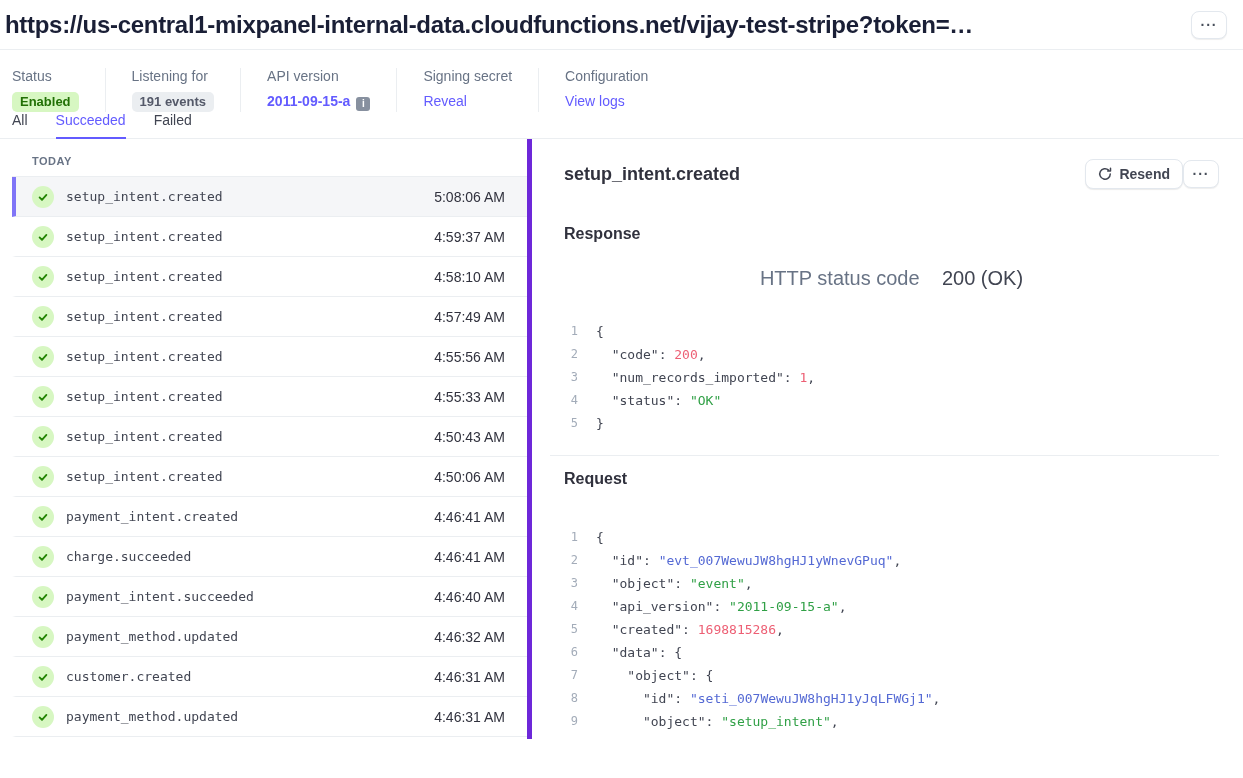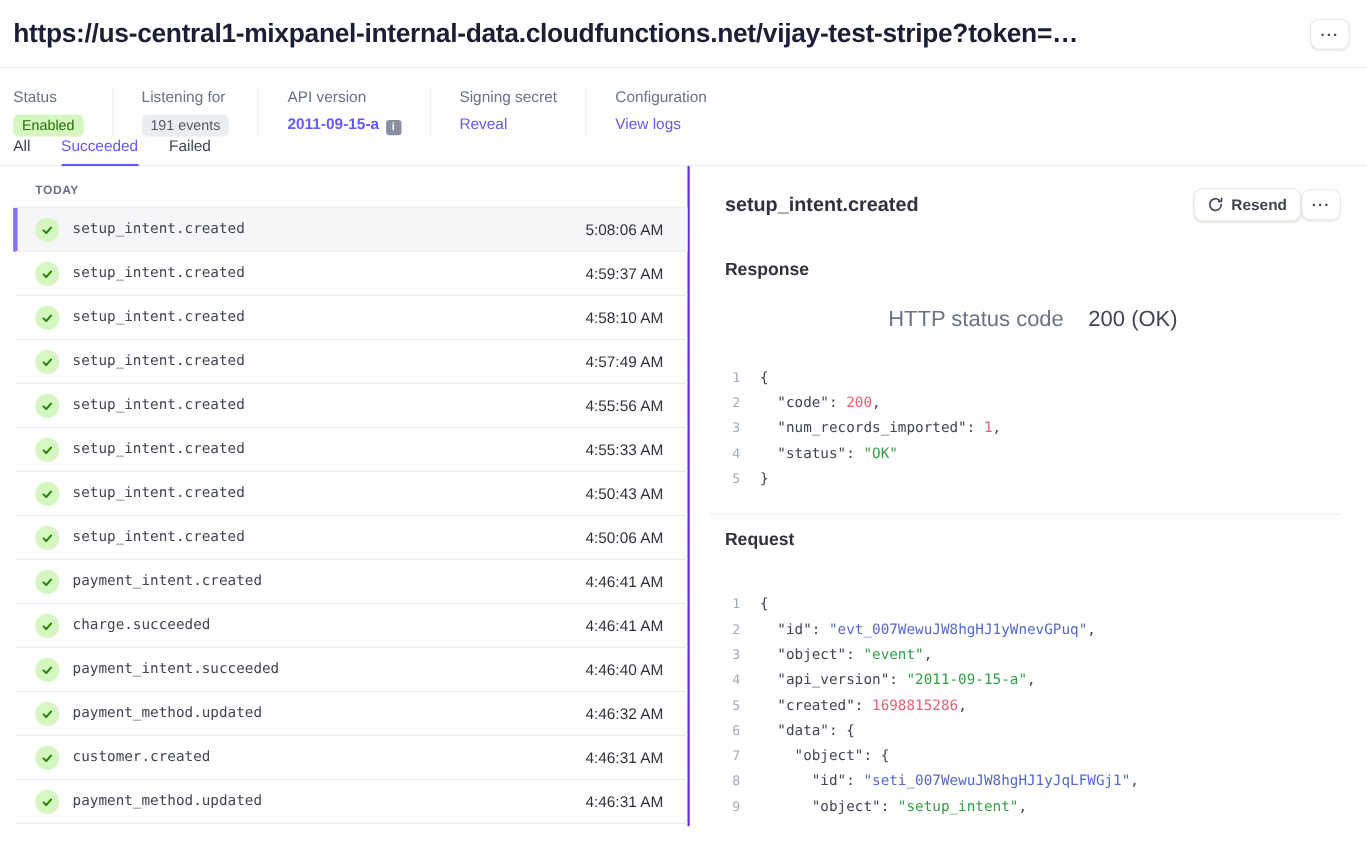--- a/index.html
+++ b/index.html
@@ -1,49 +1,49 @@
 <!DOCTYPE html>
 <html><head>
 <meta charset="utf-8">
 <style>
   * { margin:0; padding:0; box-sizing:border-box; }
   html,body { width:1243px; height:778px; overflow:hidden; background:#fff;
     font-family:"Liberation Sans", sans-serif; color:#30313d; }
 
   
-  .app-header { height:62px; display:flex; align-items:center; justify-content:space-between;
-    padding:0 16px 0 12px; border-bottom:1px solid #ebeef1; }
+  .app-header { height:50px; display:flex; align-items:center; justify-content:space-between;
+    padding:0 16px 0 5px; border-bottom:1px solid #ebeef1; }
   .url-title { font-size:24px; font-weight:700; color:#1a1f36; letter-spacing:-0.3px;
     white-space:nowrap; overflow:hidden; text-overflow:ellipsis; max-width:1160px; }
   .icon-btn { background:#fff; border:1px solid #e3e8ee; border-radius:8px;
     box-shadow:0 1px 1px rgba(0,0,0,.07); height:28px; min-width:36px; display:inline-flex;
     align-items:center; justify-content:center; cursor:pointer; color:#474e5a;
     font-weight:700; font-size:14px; letter-spacing:1px; line-height:1; flex:none; }
 
   
   .meta-row { display:flex; padding:18px 12px 0 12px; }
   .meta-col { padding:0 26px; border-left:1px solid #ebeef1; }
   .meta-col:first-child { padding-left:0; border-left:none; }
   .meta-label { font-size:14px; color:#687385; margin-bottom:8px; white-space:nowrap; }
-  .badge { display:inline-block; font-size:13px; line-height:18px; padding:1px 8px; border-radius:5px; font-weight:400; }
+  .badge { display:inline-block; font-size:13px; line-height:18px; padding:1px 8px; border-radius:5px; font-weight:700; }
   .badge.green { background:#d7f7c2; color:#217005; }
   .badge.gray  { background:#ebeef1; color:#545969; }
   .link { color:#635bff; font-size:14px; font-weight:500; cursor:pointer; white-space:nowrap; }
   .info-chip { display:inline-flex; align-items:center; justify-content:center;
     width:14px; height:14px; background:#87909f; color:#fff; border-radius:3px;
     font-size:10px; font-weight:700; margin-left:6px; vertical-align:-1px; }
 
   
   .tabs { display:flex; gap:28px; padding:0 12px; border-bottom:1px solid #ebeef1;text-align:right; }
   .tab { font-size:14px; color:#414552; padding-bottom:9px; cursor:pointer; border-bottom:2px solid transparent; margin-bottom:-1px; }
   .tab.active { color:#635bff; font-weight:400; border-bottom-color:#635bff; }
 
   
   .main { display:flex; height:600px; }
-  .event-panel { width:627px; flex:none; border-right:2px solid #6d28d9; }
+  .event-panel { width:532px; flex:none; border-right:5px solid #6d28d9; }
   .list-header { font-size:11px; font-weight:600; color:#687385; letter-spacing:.5px;
     padding:16px 0 9px 20px; border-bottom:1px solid #ebeef1; margin-left:12px; }
   .row { display:flex; align-items:center; height:40px; margin-left:12px;
     border-left:4px solid transparent; border-bottom:1px solid #ebeef1;
     padding:0 22px 0 16px; cursor:pointer; }
   .row.selected { border-left-color:#8075f7; background:#f5f6f8; }
   .check { width:22px; height:22px; border-radius:50%; background:#d7f7c2;
     display:flex; align-items:center; justify-content:center; flex:none; }
   .event-type { font-family:"DejaVu Sans Mono", monospace; font-size:13px; color:#414552; margin-left:12px; }
   .event-time { margin-left:auto; font-size:14px; color:#30313d; }

